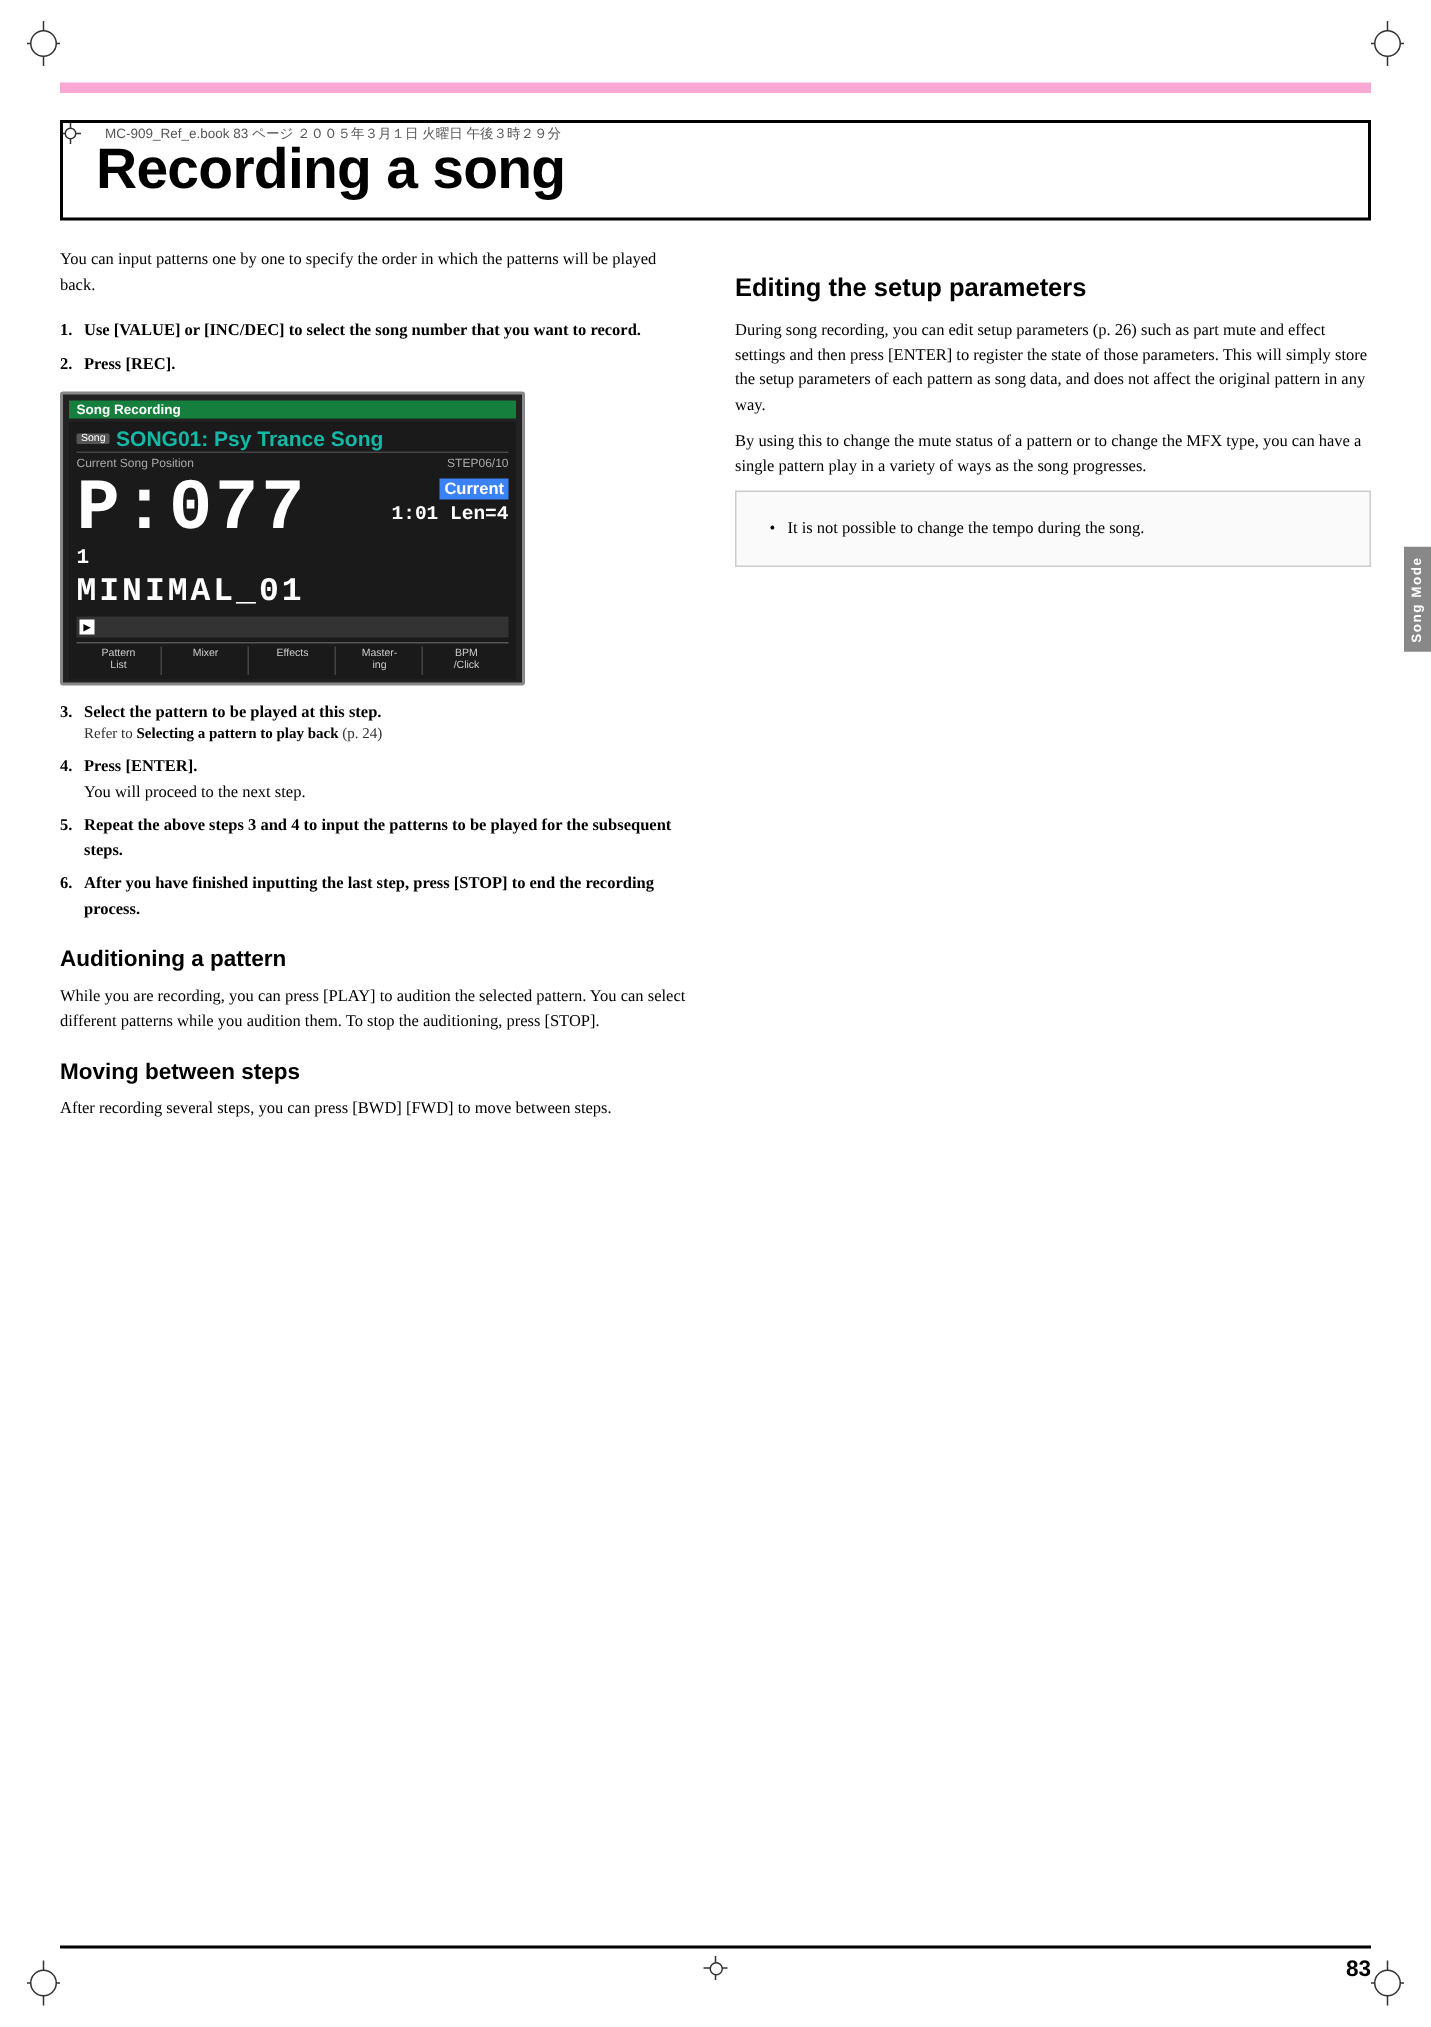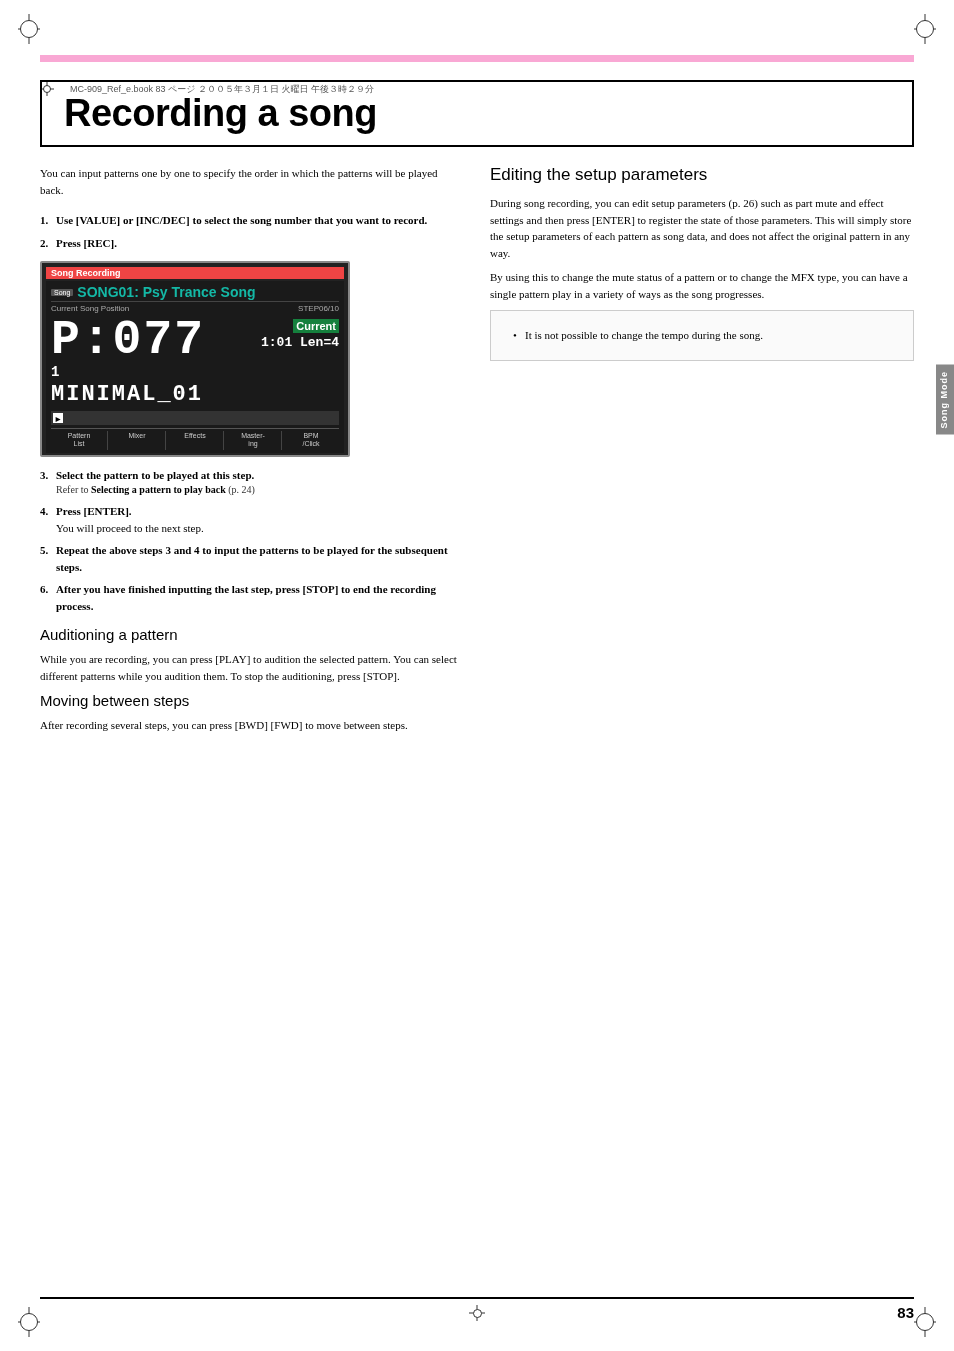--- a/index.html
+++ b/index.html
@@ -97,24 +97,24 @@
     
     .intro-text {
       font-size: 11px;
       line-height: 1.5;
       margin-bottom: 14px;
     }
 
     
     .section-heading {
       font-size: 15px;
-      font-weight: normal;
+      font-weight: bold;
       font-family: Arial, Helvetica, sans-serif;
       margin-bottom: 8px;
-      margin-top: 0;
+      margin-top: 17px;
     }
 
     
     .numbered-list {
       list-style: none;
       margin-left: 0;
       margin-bottom: 10px;
     }
     .numbered-list li {
       font-size: 11px;
@@ -139,21 +139,21 @@
     
     .screen-container {
       margin: 8px 0 10px 0;
       border: 2px solid #888;
       background: #222;
       padding: 4px 4px 2px 4px;
       width: 310px;
       border-radius: 2px;
     }
     .screen-title-bar {
-      background: #ef4444;
+      background: #15803d;
       color: #fff;
       font-size: 9px;
       font-family: Arial, sans-serif;
       font-weight: bold;
       padding: 1px 5px;
       margin-bottom: 2px;
     }
     .screen-inner {
       background: #1a1a1a;
       color: #fff;
@@ -201,21 +201,21 @@
       line-height: 1;
     }
     .screen-current-block {
       text-align: right;
     }
     .screen-current-label {
       font-size: 11px;
       font-weight: bold;
       color: #fff;
       font-family: Arial, sans-serif;
-      background: #15803d;
+      background: #3b82f6;
       padding: 1px 3px;
       display: inline-block;
       margin-bottom: 2px;
     }
     .screen-current-vals {
       font-size: 13px;
       color: #fff;
       font-family: "Courier New", monospace;
       font-weight: bold;
     }

